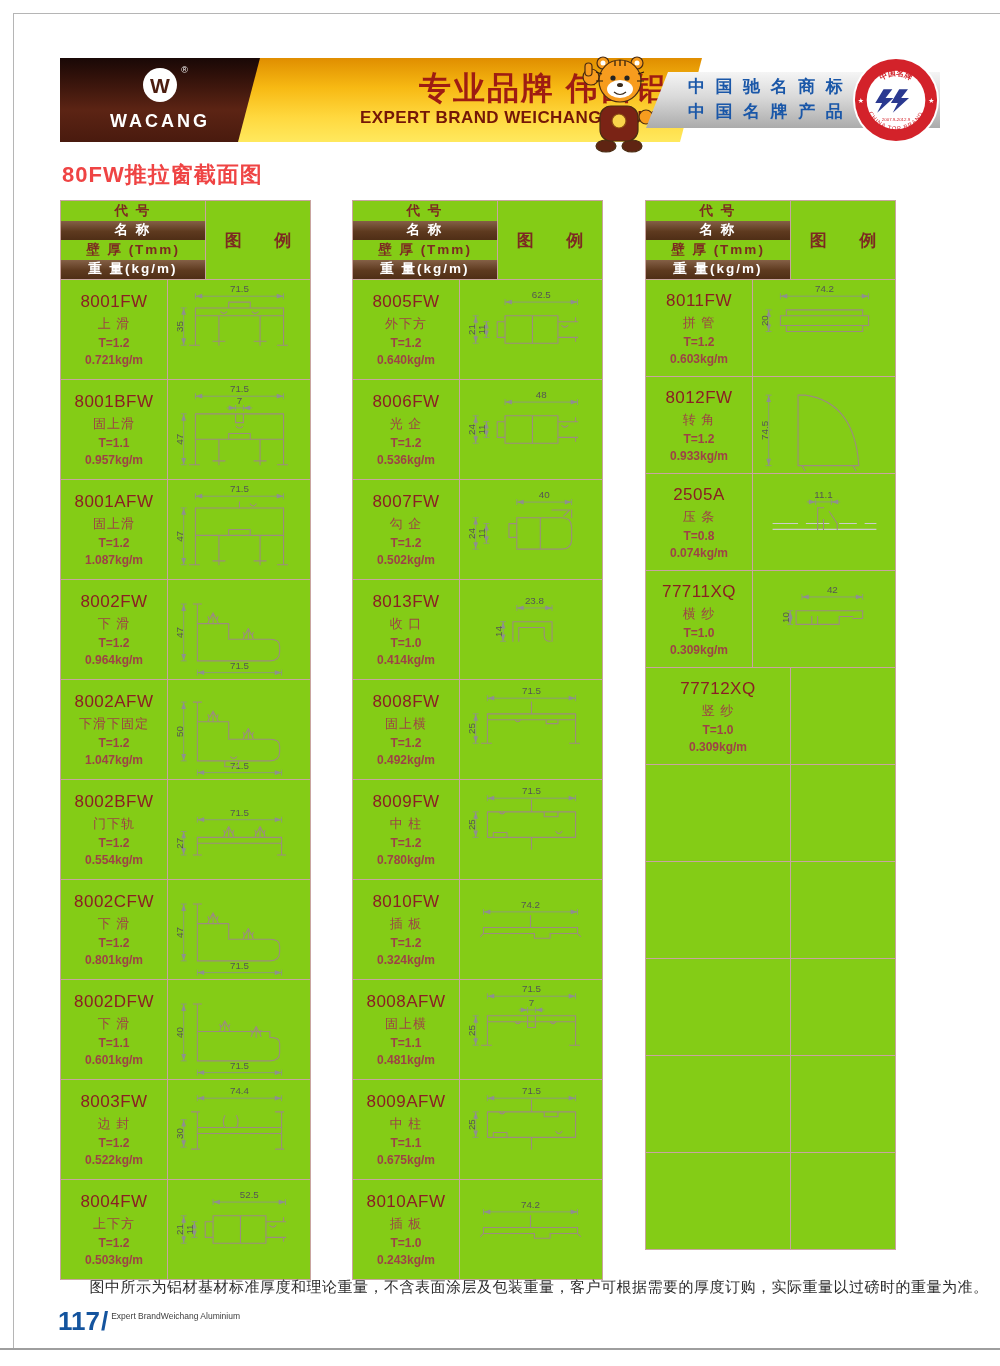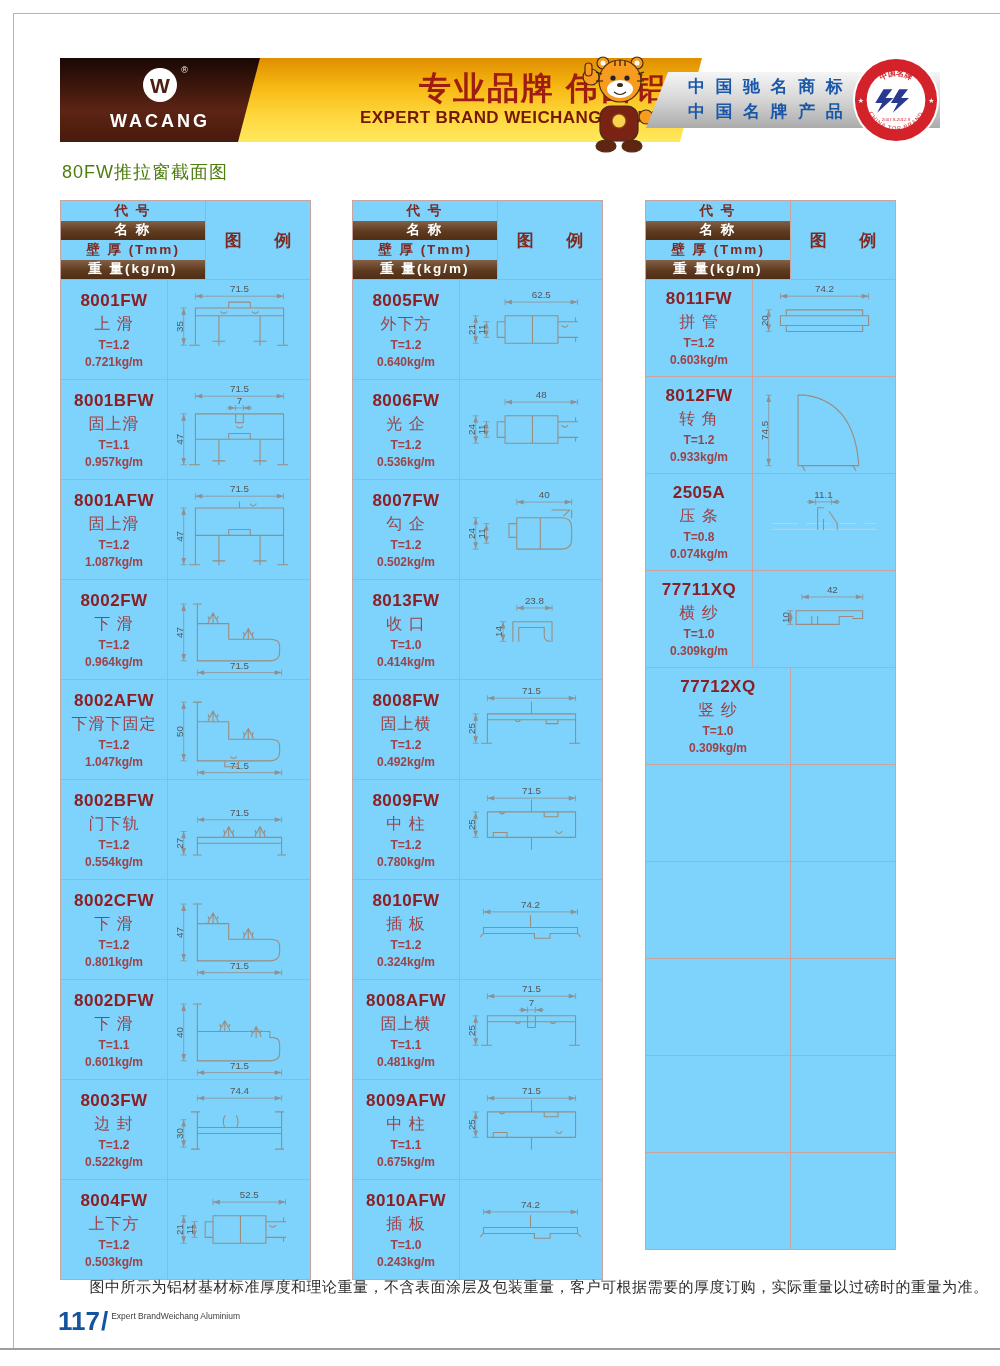--- a/index.html
+++ b/index.html
@@ -29,40 +29,40 @@
   .logo-text{margin-top:9px;font-size:18px;font-weight:bold;color:#fff;letter-spacing:3px;}
   .tiger{position:absolute;left:512px;top:-8px;width:92px;height:104px;}
   .b-gray{position:absolute;left:586px;top:14px;width:294px;height:56px;
     background:linear-gradient(180deg,#f5f5f5 0%,#d9d9d9 45%,#ababab 100%);
     clip-path:polygon(22px 0,100% 0,100% 100%,0 100%);
     display:flex;flex-direction:column;justify-content:center;padding-left:42px;box-sizing:border-box;}
   .honor-line{font-size:17px;font-weight:bold;color:#1a57a8;letter-spacing:0.62em;line-height:1.45;white-space:nowrap;}
   .badge{position:absolute;left:792px;top:-2px;width:88px;height:88px;}
 
   
-  .page-title{position:absolute;left:62px;top:160px;font-size:18px;font-weight:normal;color:#4d7c0f;letter-spacing:1px;}
+  .page-title{position:absolute;left:62px;top:160px;font-size:22px;font-weight:bold;color:#ef4444;letter-spacing:1px;}
 
   
-  .tgroup{position:absolute;top:200px;width:251px;border:1px solid #c9a4a0;background:#7dd3fc;box-sizing:border-box;}
+  .tgroup{position:absolute;top:200px;width:251px;border:1px solid #c9a4a0;background:#84cc16;box-sizing:border-box;}
   #g1{left:60px;} #g2{left:352px;} #g3{left:645px;}
   .thead{display:flex;height:78px;border-bottom:1px solid #c9a4a0;}
   .thead-left{width:144px;border-right:1px solid #c9a4a0;display:flex;flex-direction:column;}
   .hrow{flex:1;display:flex;align-items:center;justify-content:center;
         font-size:13.5px;font-weight:bold;color:#7c2a22;letter-spacing:2px;white-space:nowrap;}
   .hrow.dark{background:linear-gradient(180deg,#846046 0%,#5e3a1f 55%,#4f2e16 100%);color:#fff;}
   .th-legend{flex:1;display:flex;align-items:center;justify-content:center;
         color:#7c2a22;font-weight:bold;font-size:17px;letter-spacing:14px;text-indent:14px;}
   .trow{display:flex;height:99px;border-bottom:1px solid #c9a4a0;}
   #g3 .trow{height:96px;}
   .trow:last-child{border-bottom:none;}
   .tinfo{width:144px;border-right:1px solid #c9a4a0;display:flex;flex-direction:column;
          align-items:center;justify-content:center;gap:3px;}
   .tdiag{flex:1;display:flex;align-items:center;justify-content:center;}
-  .p-code{font-size:17px;font-weight:bold;color:#8a1f24;letter-spacing:0.5px;}
-  .p-name{font-size:16px;color:#9d4247;letter-spacing:1px;}
+  .p-code{font-size:17px;font-weight:normal;color:#8a1f24;letter-spacing:0.5px;}
+  .p-name{font-size:13px;color:#9d4247;letter-spacing:1px;}
   .p-thick,.p-weight{font-size:12px;color:#9d4247;font-weight:bold;}
 
   
   .tdiag svg text{font-size:10px;fill:#555;font-family:"Liberation Sans","DejaVu Sans",sans-serif;}
   .pf{stroke:#9c8c7f;fill:none;stroke-width:1.1;stroke-linejoin:round;stroke-linecap:square;}
   .dim{stroke:#8f8f8f;fill:none;stroke-width:0.8;}
   .dimf{fill:#8f8f8f;stroke:none;}
   .lt{stroke:#cccccc;fill:none;stroke-width:1.1;}
 
   

